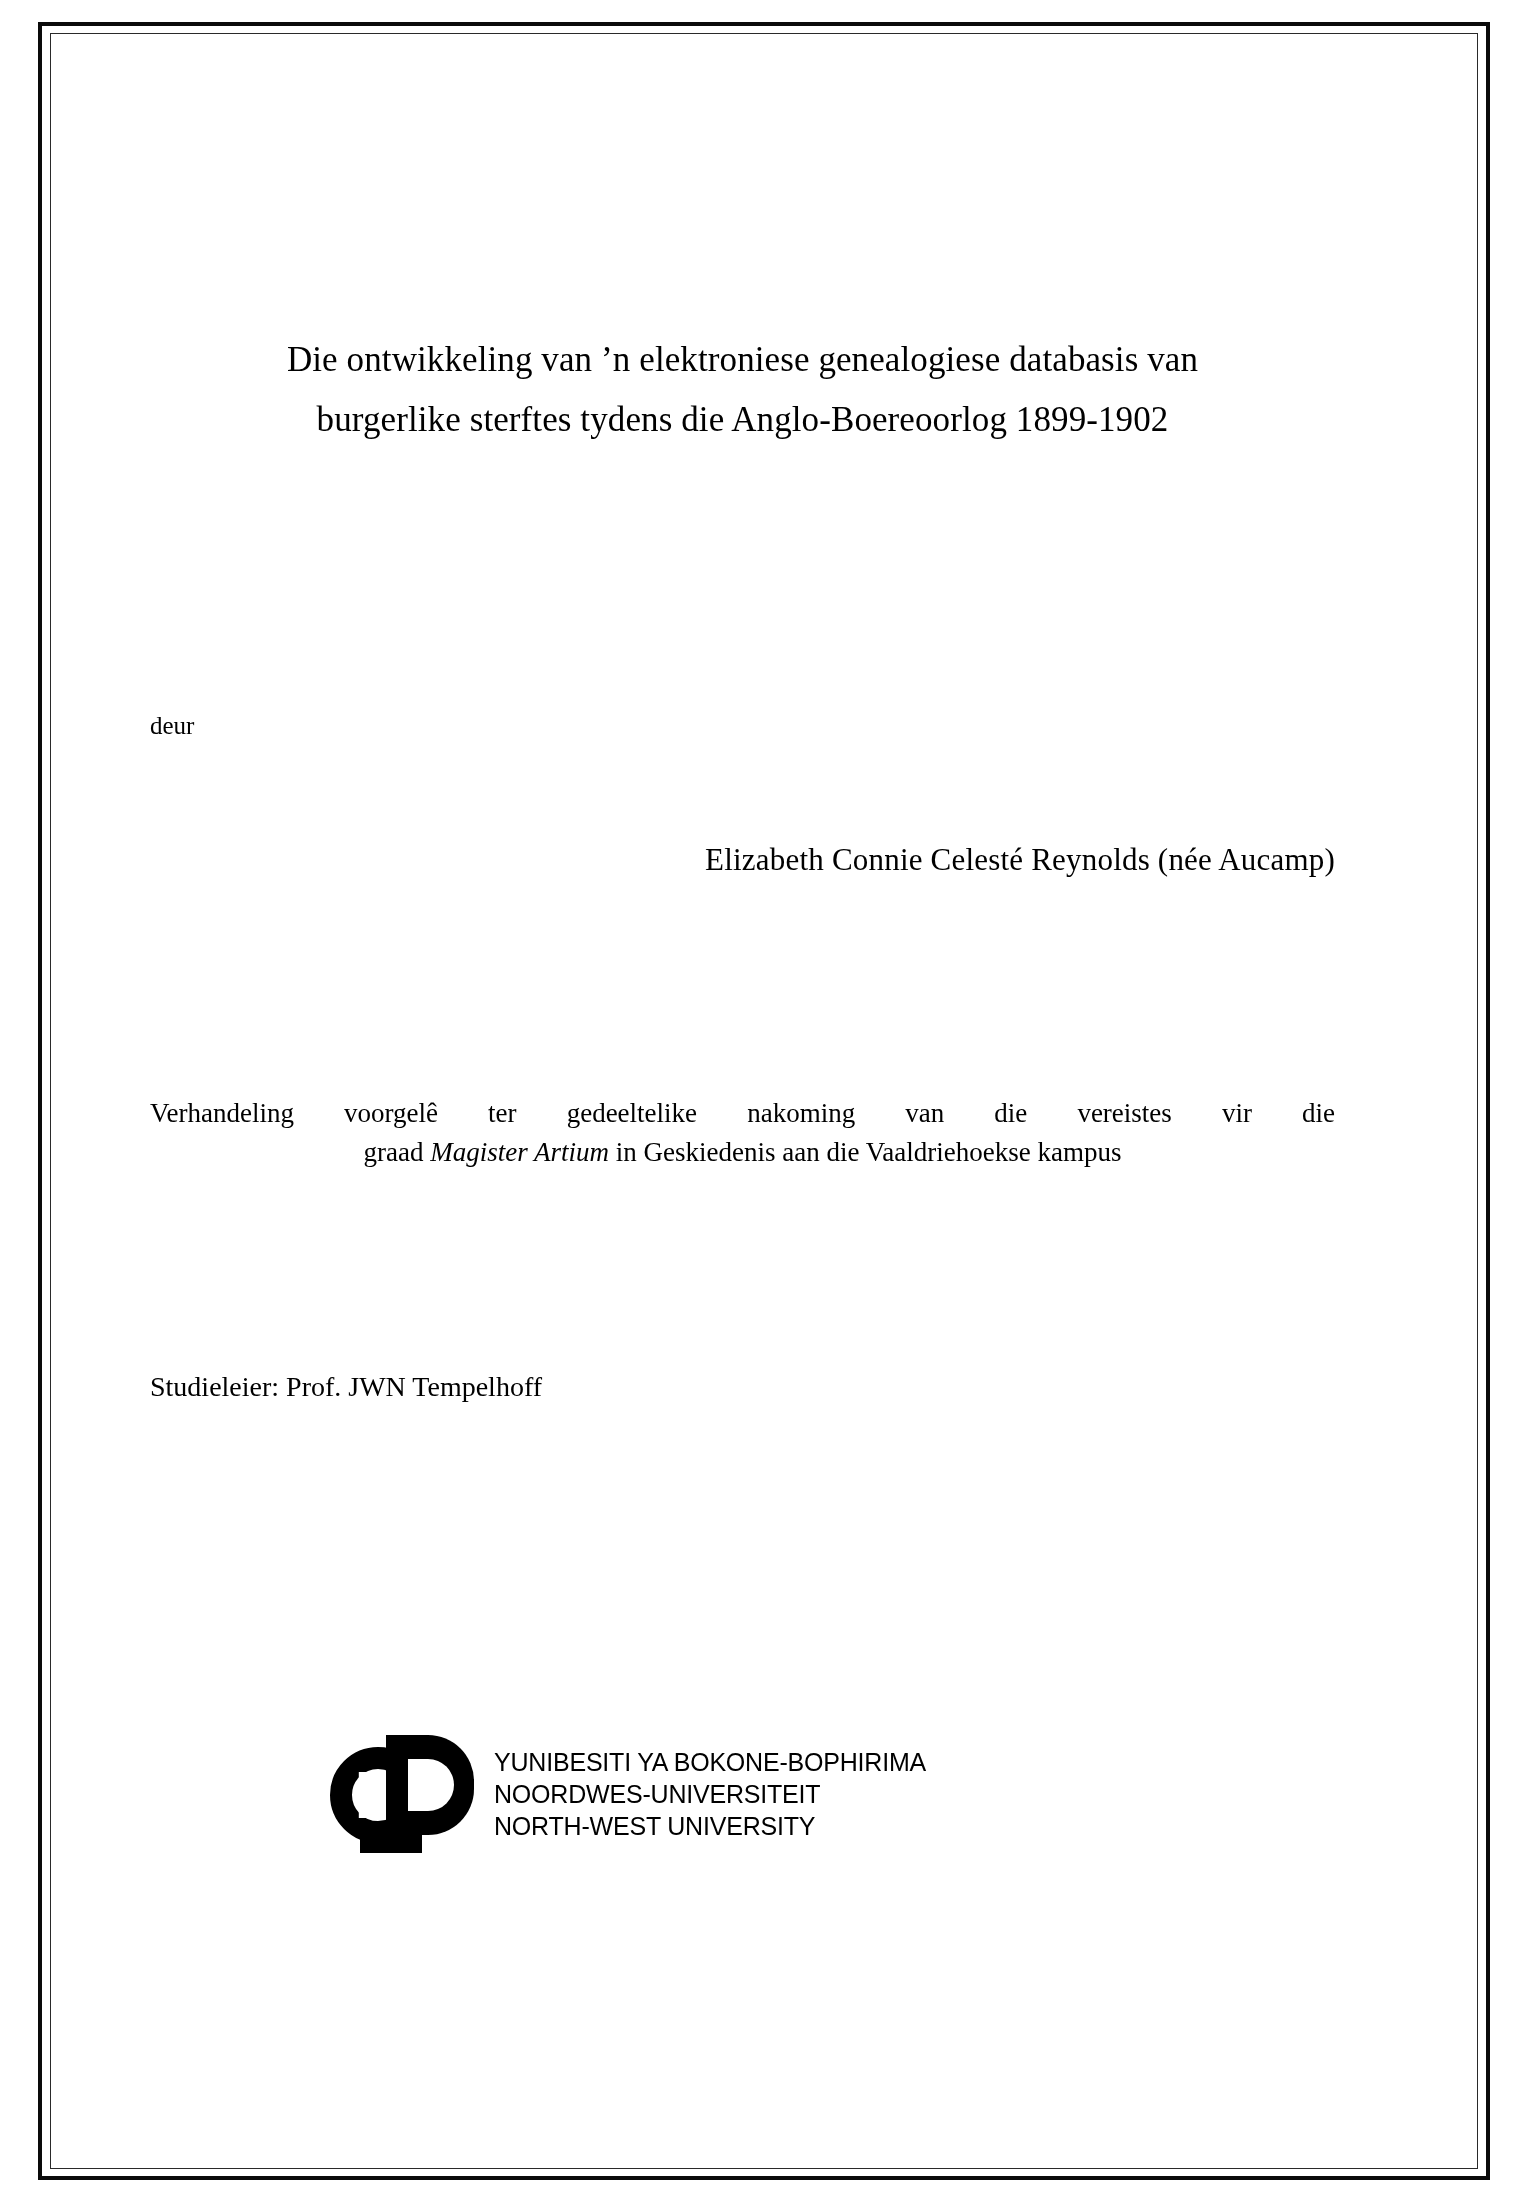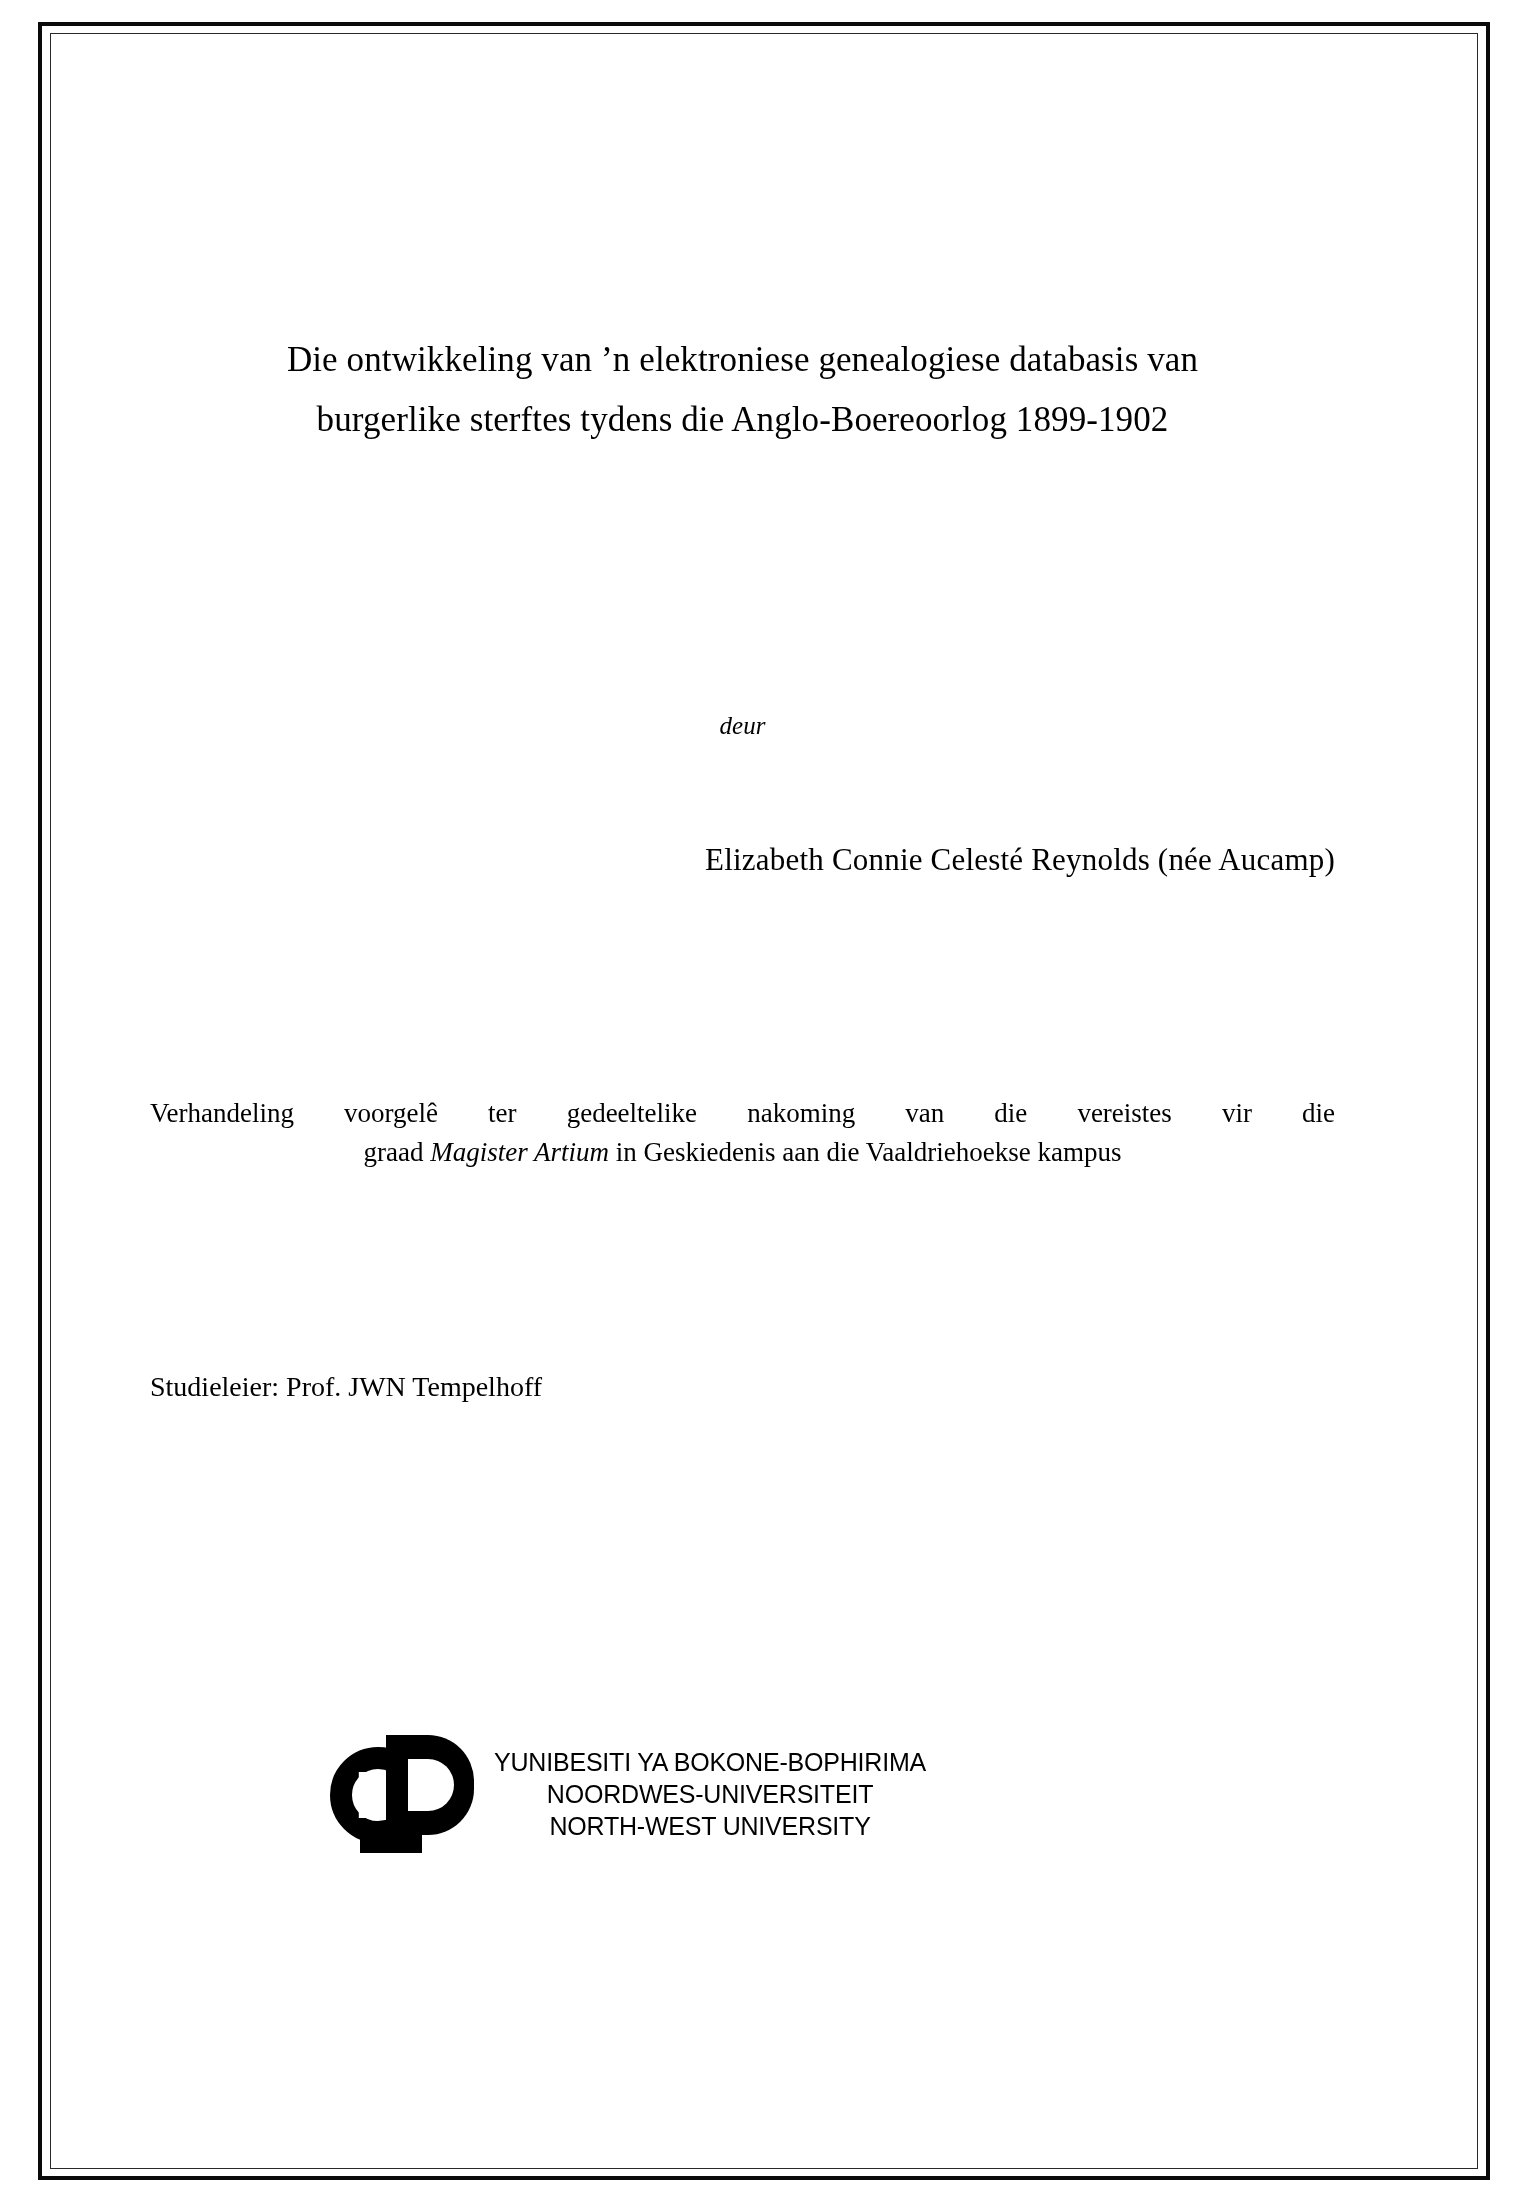--- a/index.html
+++ b/index.html
@@ -60,24 +60,22 @@
     font-size: 35px;
     line-height: 1.72;
     letter-spacing: 0.1px;
   }
   .title-line {
     display: block;
     white-space: nowrap;
   }
 
   .deur {
-    text-align: center;
     font-size: 25px;
     margin-top: 262px;
-    font-style: italic;
   }
 
   .author {
     text-align: right;
     font-size: 31px;
     margin-top: 102px;
     letter-spacing: 0.2px;
   }
 
   .abstract-block {
@@ -160,21 +158,20 @@
     height: 26px;
     background: #000000;
   }
 
   .logo-text {
     margin-left: 12px;
     font-family: "Liberation Sans", sans-serif;
     font-size: 25px;
     line-height: 1.28;
     letter-spacing: -0.2px;
-    text-align: center;
   }
 </style>
 </head>
 <body>
 
 <div class="page-scan">
   <div class="page-frame">
     <div class="page-frame-inner"></div>
   </div>
 

